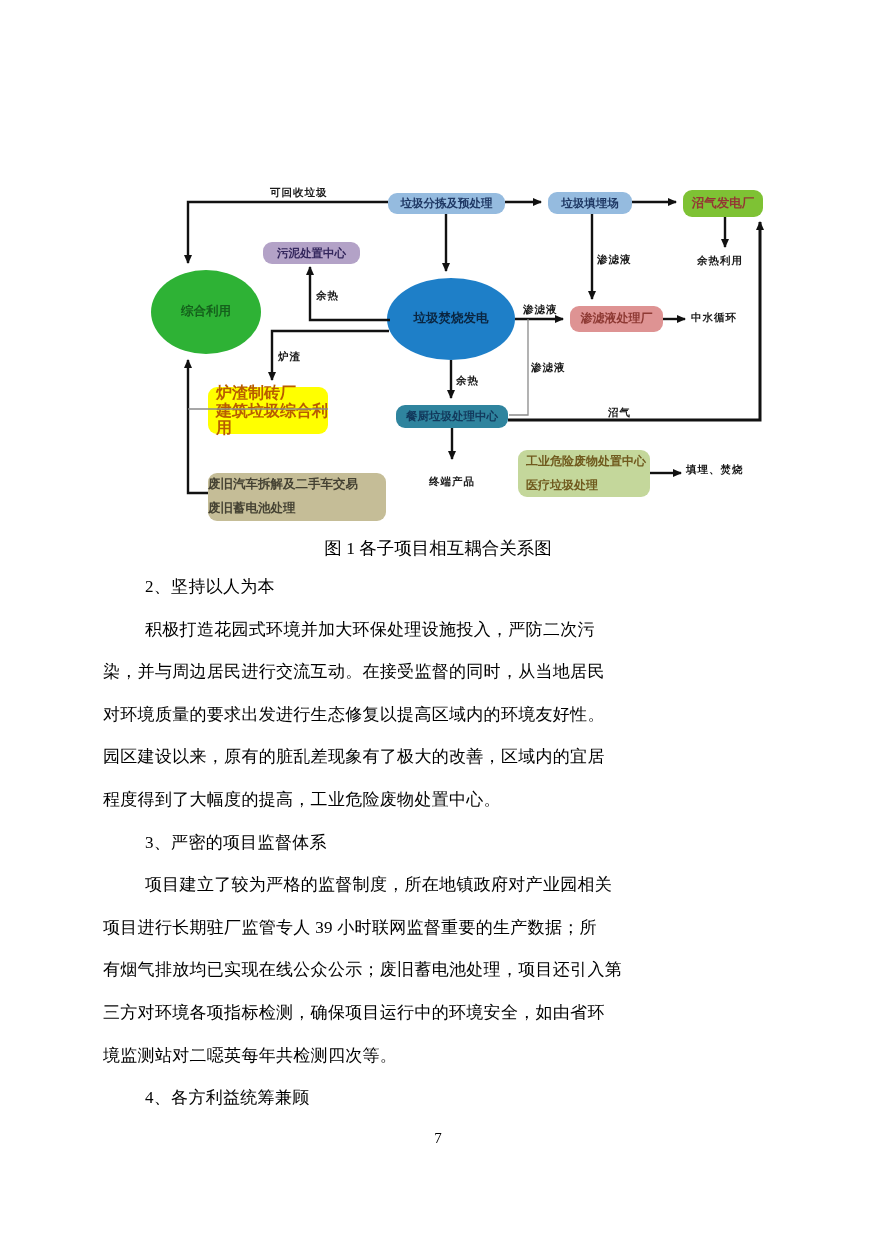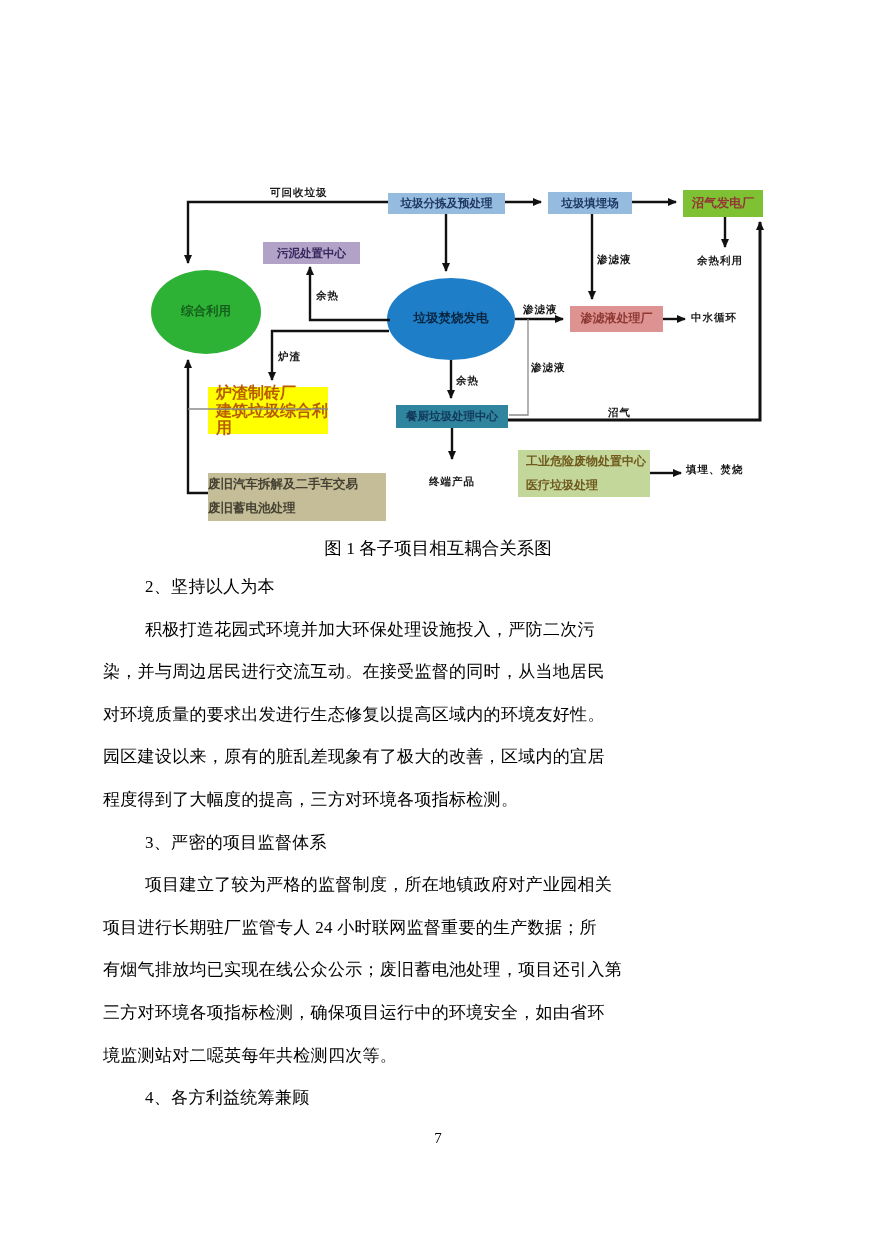--- a/index.html
+++ b/index.html
@@ -6,21 +6,21 @@
   .page{
     position:relative;width:876px;height:1239px;background:#ffffff;
     font-family:"Liberation Serif","DejaVu Serif",serif;overflow:hidden;
   }
   
   .diagram{position:absolute;left:0;top:0;width:876px;height:560px;}
   .diagram svg.edges{position:absolute;left:0;top:0;z-index:3;pointer-events:none;}
   .node{
     position:absolute;z-index:2;display:flex;align-items:center;justify-content:center;
     font-family:"Liberation Sans","DejaVu Sans",sans-serif;font-weight:bold;
-    text-align:center;line-height:1.1;
+    text-align:center;line-height:1.1;border-radius:9px;
   }
   .node.multi{flex-direction:column;align-items:stretch;justify-content:center;text-align:left;}
   .node.multi .row{flex:1;display:flex;align-items:center;}
   .n-sorting{left:388px;top:193px;width:117px;height:21px;background:#95BBDF;color:#1F3864;font-size:11.5px;}
   .n-landfill{left:548px;top:192px;width:84px;height:22px;background:#95BBDF;color:#1F3864;font-size:11.5px;}
   .n-biogas{left:683px;top:190px;width:80px;height:27px;background:#7EC234;color:#943634;font-size:12.5px;}
   .n-sludge{left:263px;top:242px;width:97px;height:22px;background:#B3A2C7;color:#33265C;font-size:11.5px;}
   .n-comp{left:151px;top:270px;width:110px;height:84px;border-radius:50%;background:#2EB235;color:#15611C;font-size:12.5px;}
   .n-incin{left:387px;top:278px;width:128px;height:82px;border-radius:50%;background:#1E7FC8;color:#0A2540;font-size:12.5px;}
   .n-leachate{left:570px;top:306px;width:93px;height:26px;background:#DE9393;color:#8E3A34;font-size:12px;}
@@ -133,24 +133,24 @@
   </div>
 
   <div class="caption">图 1 各子项目相互耦合关系图</div>
 
   <div class="bodytext">
     <div class="line ind">2、坚持以人为本</div>
     <div class="line ind">积极打造花园式环境并加大环保处理设施投入，严防二次污</div>
     <div class="line">染，并与周边居民进行交流互动。在接受监督的同时，从当地居民</div>
     <div class="line">对环境质量的要求出发进行生态修复以提高区域内的环境友好性。</div>
     <div class="line">园区建设以来，原有的脏乱差现象有了极大的改善，区域内的宜居</div>
-    <div class="line">程度得到了大幅度的提高，三方对环境各项指标检测。</div>
+    <div class="line">程度得到了大幅度的提高，工业危险废物处置中心。</div>
     <div class="line ind">3、严密的项目监督体系</div>
     <div class="line ind">项目建立了较为严格的监督制度，所在地镇政府对产业园相关</div>
-    <div class="line">项目进行长期驻厂监管专人 24 小时联网监督重要的生产数据；所</div>
+    <div class="line">项目进行长期驻厂监管专人 39 小时联网监督重要的生产数据；所</div>
     <div class="line">有烟气排放均已实现在线公众公示；废旧蓄电池处理，项目还引入第</div>
     <div class="line">三方对环境各项指标检测，确保项目运行中的环境安全，如由省环</div>
     <div class="line">境监测站对二噁英每年共检测四次等。</div>
     <div class="line ind">4、各方利益统筹兼顾</div>
   </div>
 
   <div class="pageno">7</div>
 
 </div>
 

